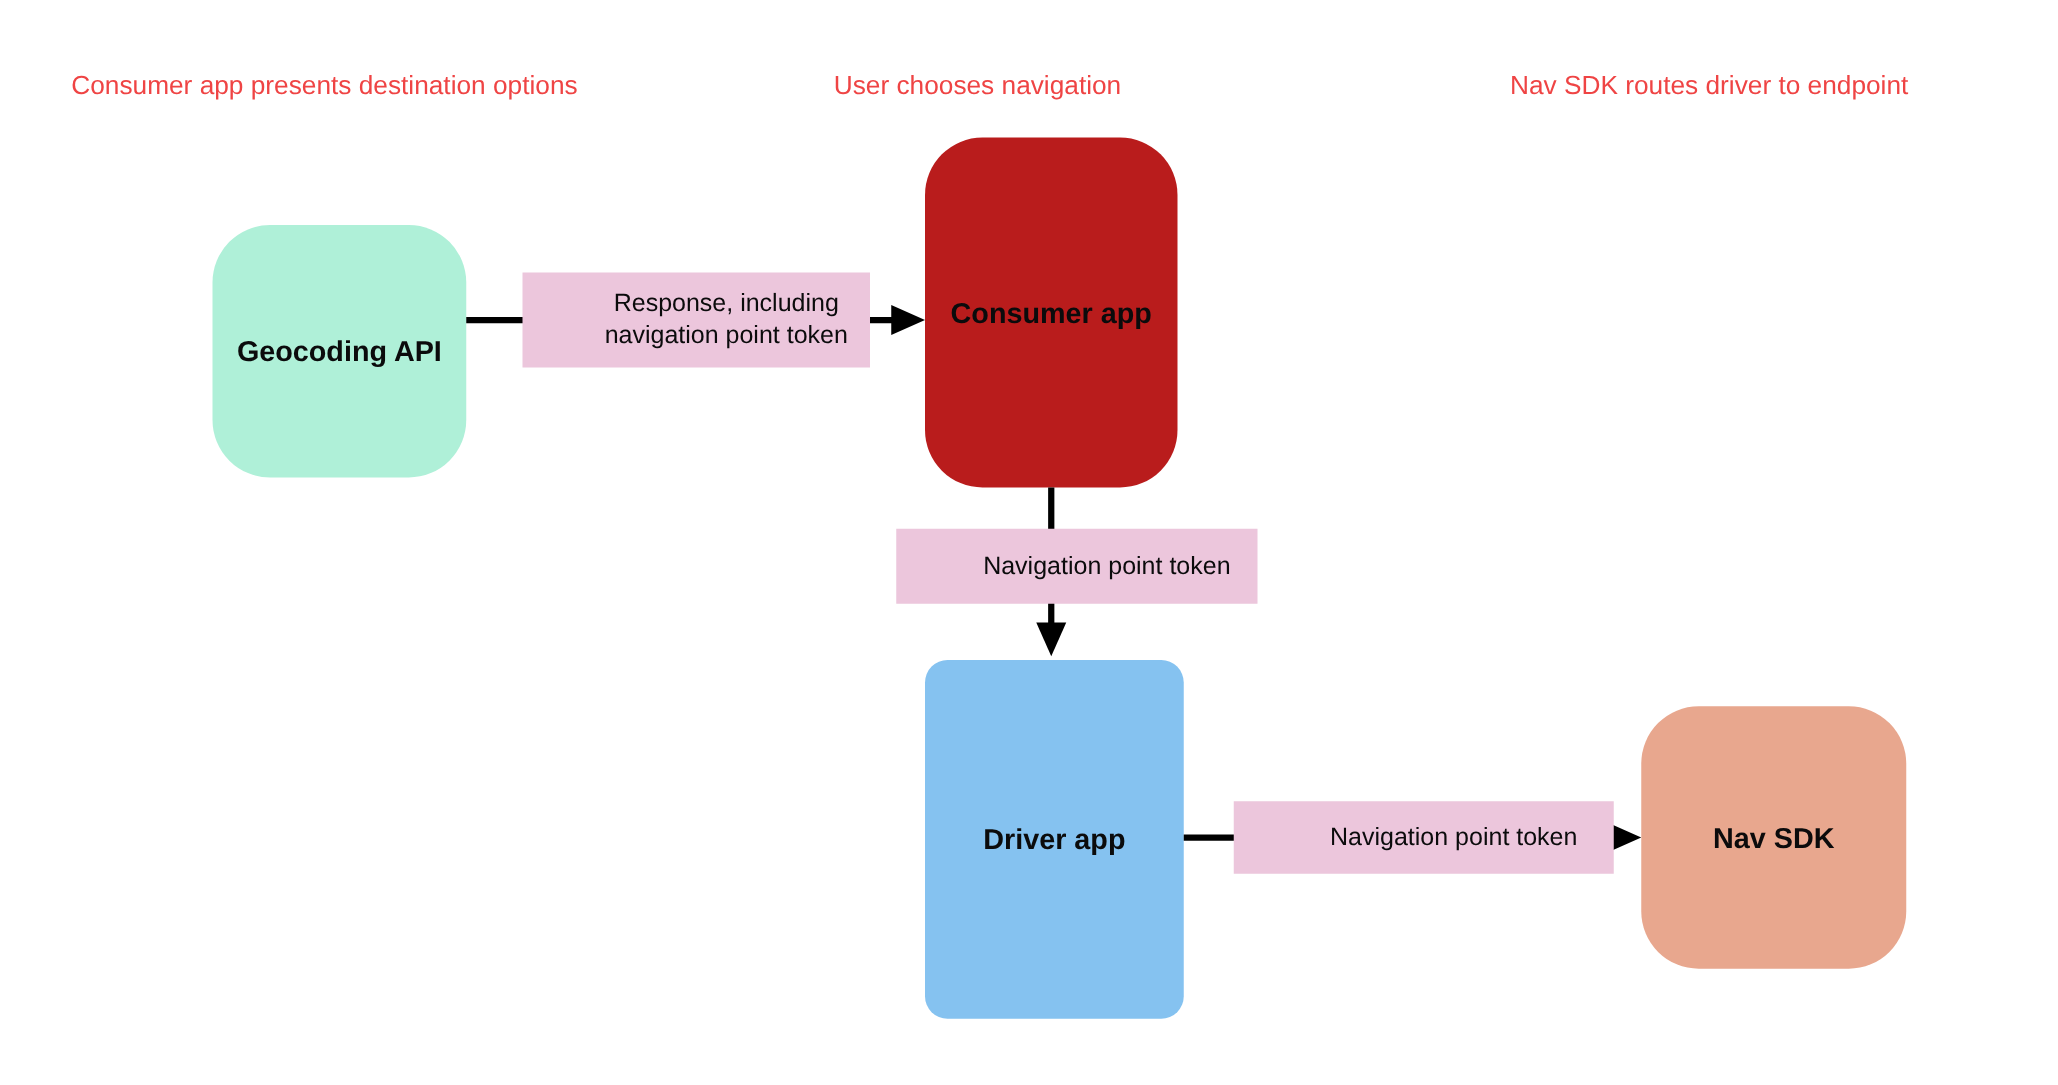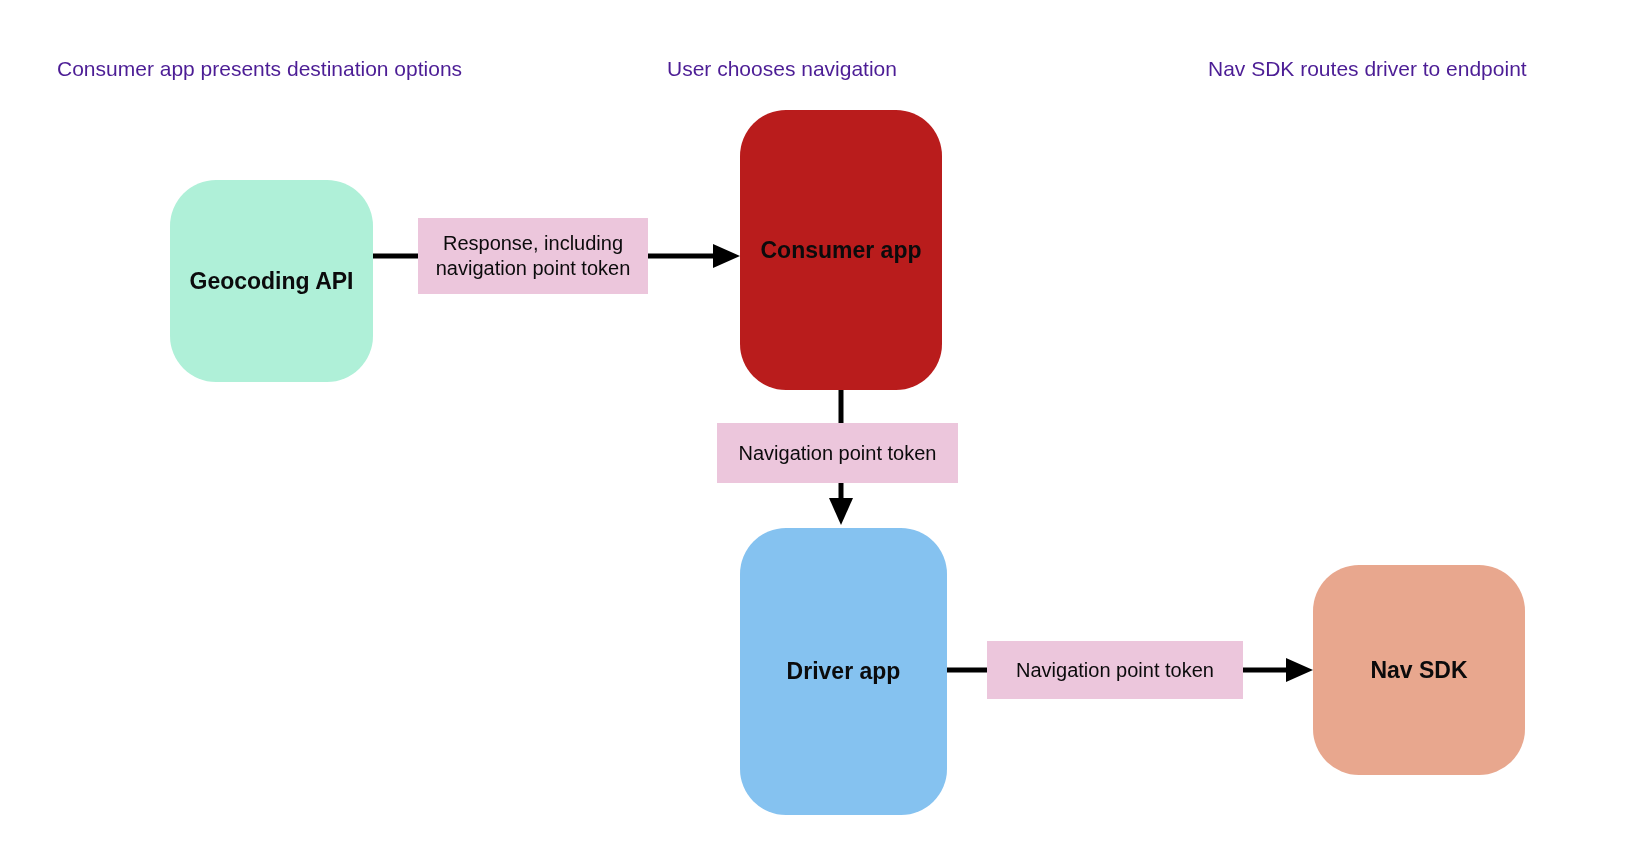--- a/index.html
+++ b/index.html
@@ -12,21 +12,21 @@
     width: 1646px;
     height: 868px;
     background: #ffffff;
     font-family: "Liberation Sans", sans-serif;
     overflow: hidden;
   }
   .col-header {
     position: absolute;
     font-size: 21px;
     font-weight: 400;
-    color: #4c1d95;
+    color: #ef4444;
     white-space: nowrap;
     z-index: 1;
   }
   .node {
     position: absolute;
     display: flex;
     align-items: center;
     justify-content: center;
     border-radius: 46px;
     font-size: 23px;
@@ -48,20 +48,21 @@
     position: absolute;
     display: flex;
     align-items: center;
     justify-content: center;
     text-align: center;
     font-size: 20px;
     line-height: 25px;
     font-weight: 400;
     color: #0b0b0c;
     z-index: 3;
+    padding-left: 48px;
   }
   #edge-label-0 { left: 418px; top: 218px; width: 230px; height: 76px; }
   #edge-label-1 { left: 717px; top: 423px; width: 241px; height: 60px; }
   #edge-label-2 { left: 987px; top: 641px; width: 256px; height: 58px; }
   #col-header-0 { left: 57px;   top: 57px; }
   #col-header-1 { left: 667px;  top: 57px; }
   #col-header-2 { left: 1208px; top: 57px; }
 </style>
 </head>
 <body>
@@ -73,21 +74,21 @@
   <div class="col-header" id="col-header-2">Nav SDK routes driver to endpoint</div>
 
   <div class="node" id="node-geocoding" style="background-color: rgb(175, 240, 216);">
     <span>Geocoding API</span>
   </div>
 
   <div class="node" id="node-consumer" style="background-color: #b91c1c;">
     <span>Consumer app</span>
   </div>
 
-  <div class="node" id="node-driver" style="background-color: rgb(133, 194, 240);">
+  <div class="node" id="node-driver" style="background-color: rgb(133, 194, 240); border-radius: 18px;">
     <span>Driver app</span>
   </div>
 
   <div class="node" id="node-navsdk" style="background-color: rgb(232, 167, 142);">
     <span>Nav SDK</span>
   </div>
 
   <svg class="arrows-layer" width="1646" height="868" viewBox="0 0 1646 868">
 
     <g>

